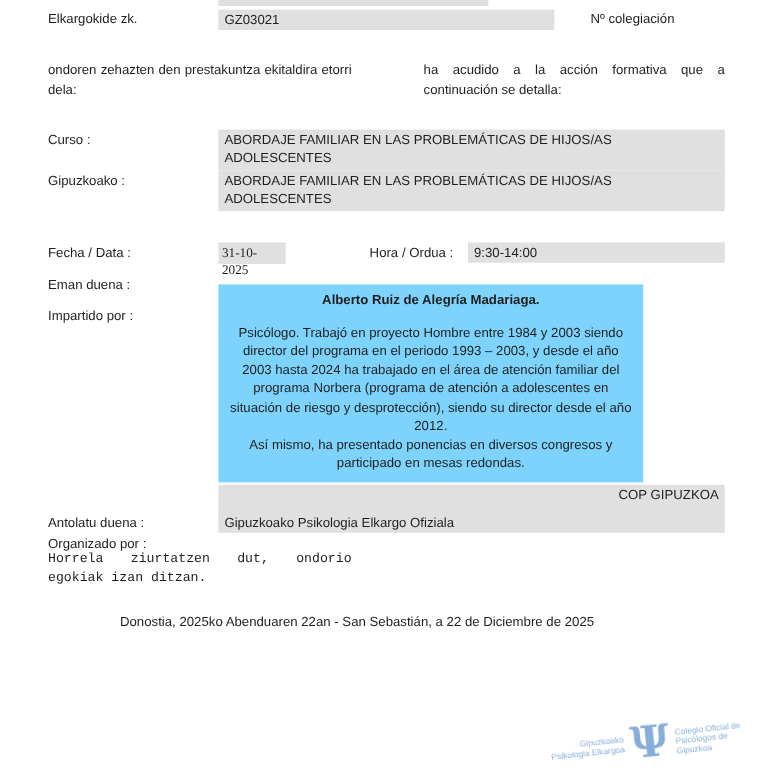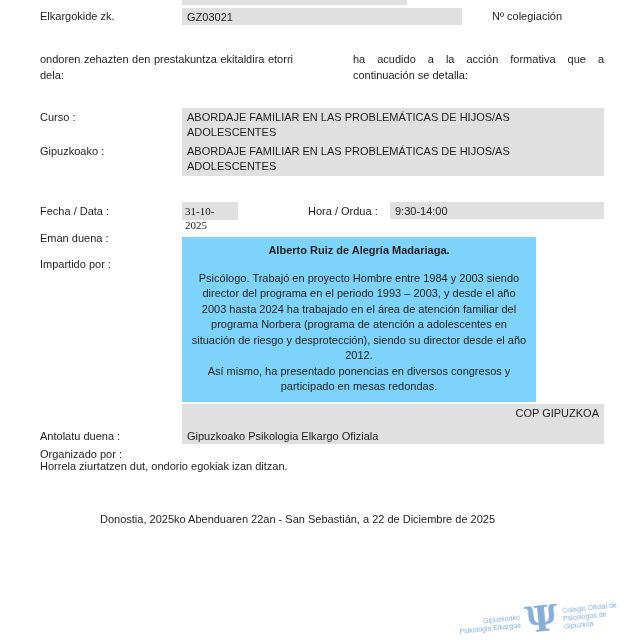--- a/index.html
+++ b/index.html
@@ -82,21 +82,21 @@
     <div>Psicólogo. Trabajó en proyecto Hombre entre 1984 y 2003 siendo director del programa en el periodo 1993 – 2003, y desde el año 2003 hasta 2024 ha trabajado en el área de atención familiar del programa Norbera (programa de atención a adolescentes en situación de riesgo y desprotección), siendo su director desde el año 2012.</div>
     <div>Así mismo, ha presentado ponencias en diversos congresos y participado en mesas redondas.</div>
   </div>
 
   <div class="lbl" style="top:407px;margin-top:41px;">Organizado por :</div>
   <div class="field wide" style="top:404px; height:31px;text-align:right;">COP GIPUZKOA</div>
 
   <div class="lbl" style="top:430px;">Antolatu duena :</div>
   <div class="field wide" style="top:427px; height:17px;">Gipuzkoako Psikologia Elkargo Ofiziala</div>
 
-  <div class="jtext" style="left:40px; top:458px; width:253px;">Horrela ziurtatzen dut, ondorio egokiak izan ditzan.</div>
+  <div class="jtext" style="left:40px; top:458px; width:253px;font-family:Liberation Mono, monospace;">Horrela ziurtatzen dut, ondorio egokiak izan ditzan.</div>
 
   <div class="dateline">Donostia, 2025ko Abenduaren 22an - San Sebastián, a 22 de Diciembre de 2025</div>
 
   <div class="stamp">
     <div class="stamp-left">
       <div>Gipuzkoako</div>
       <div>Psikologia Elkargoa</div>
     </div>
     <div class="stamp-psi">Ψ</div>
     <div class="stamp-right">

